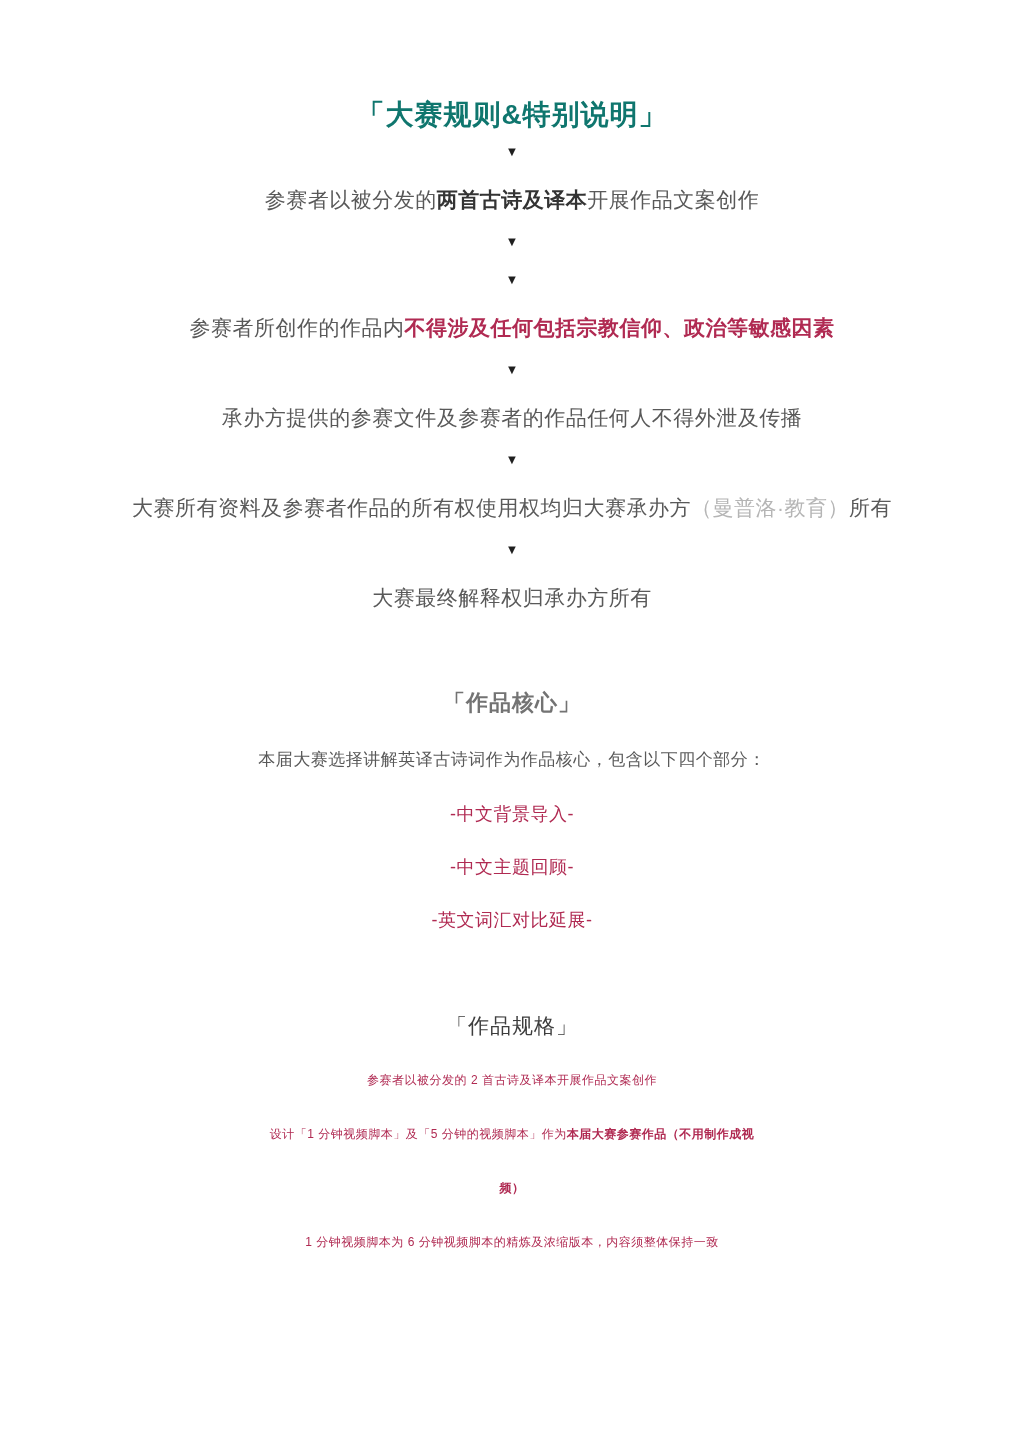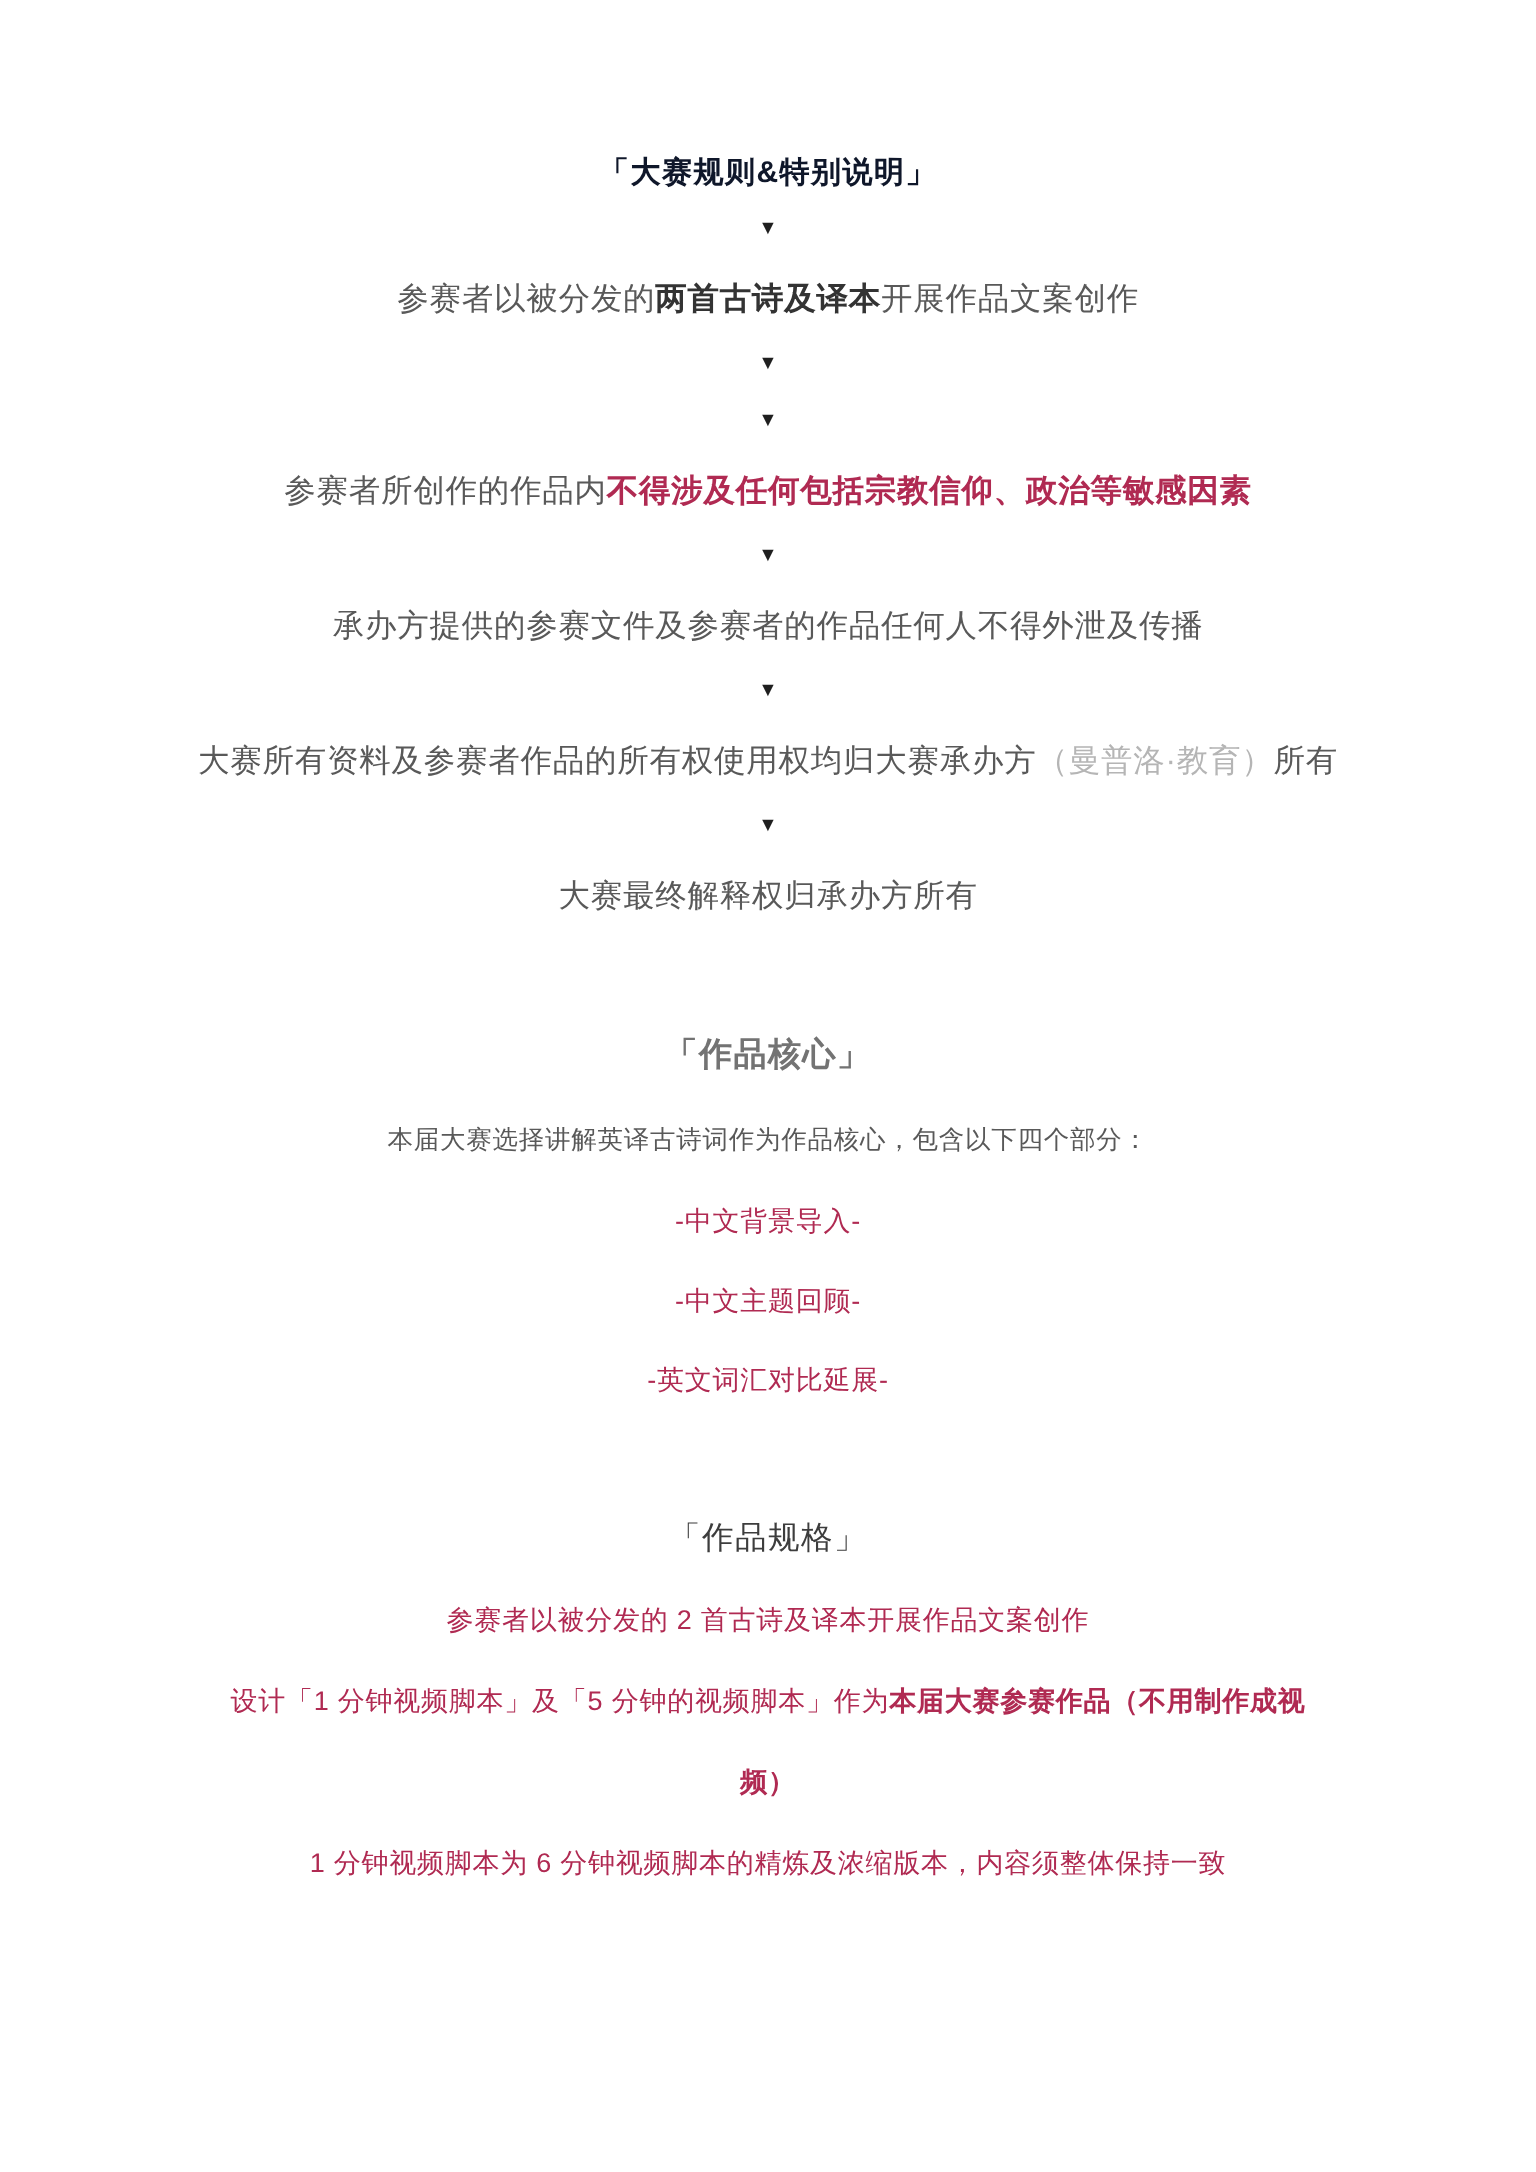--- a/index.html
+++ b/index.html
@@ -8,23 +8,23 @@
     height: 1448px;
     margin: 0 auto;
     background: #ffffff;
     font-family: "Liberation Sans", "DejaVu Sans", sans-serif;
     text-align: center;
     overflow: hidden;
     box-sizing: border-box;
     padding-top: 101px;
   }
   .rules-title {
-    font-size: 20px;
+    font-size: 28px;
     font-weight: bold;
-    color: #0f172a;
+    color: #0f766e;
     line-height: 28px;
     letter-spacing: 1px;
   }
   .arrow {
     font-size: 13px;
     line-height: 13px;
     color: #1f1f1f;
     margin-top: 25px;
   }
   .arrow.first { margin-top: 16px; }
@@ -64,21 +64,21 @@
   .core-item.first { margin-top: 33px; }
   .spec-title {
     font-size: 21px;
     font-weight: normal;
     color: #3d3d3d;
     line-height: 25px;
     margin-top: 82px;
     letter-spacing: 1px;
   }
   .spec-line {
-    font-size: 18px;
+    font-size: 12px;
     line-height: 21px;
     color: #b02a52;
     margin-top: 33px;
     letter-spacing: 0.5px;
   }
   .spec-line.first { margin-top: 32px; }
 </style>
 </head>
 <body>
 

